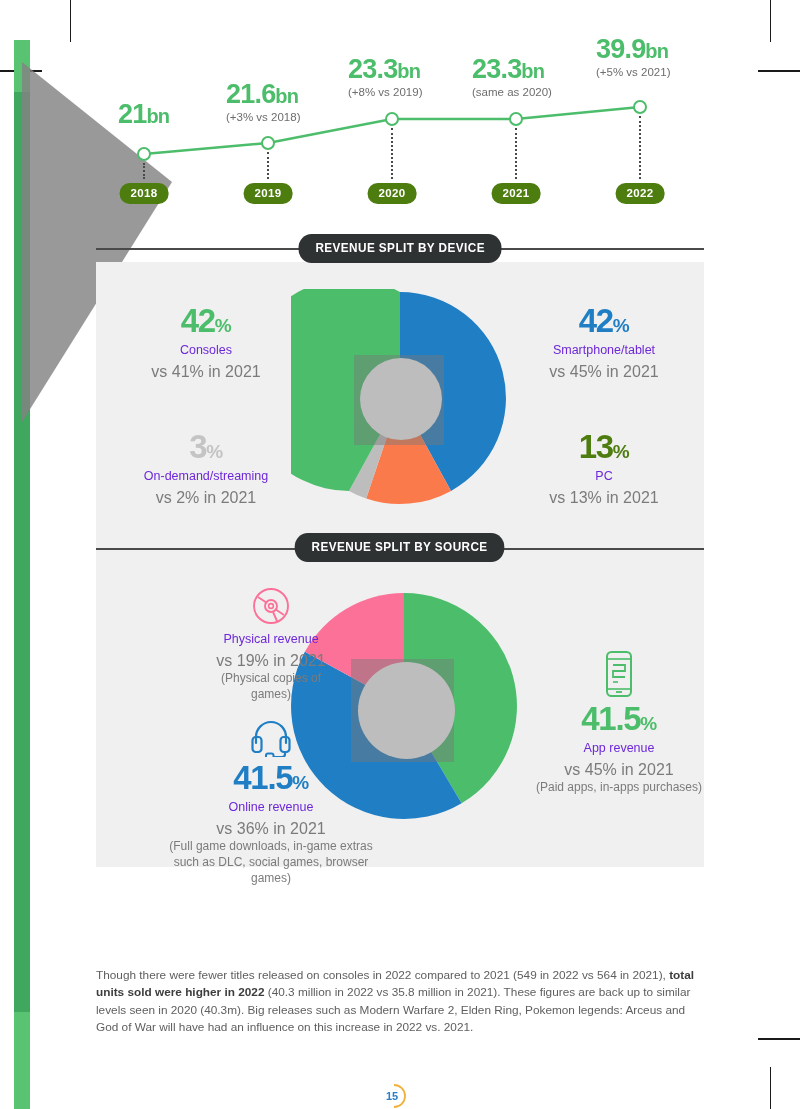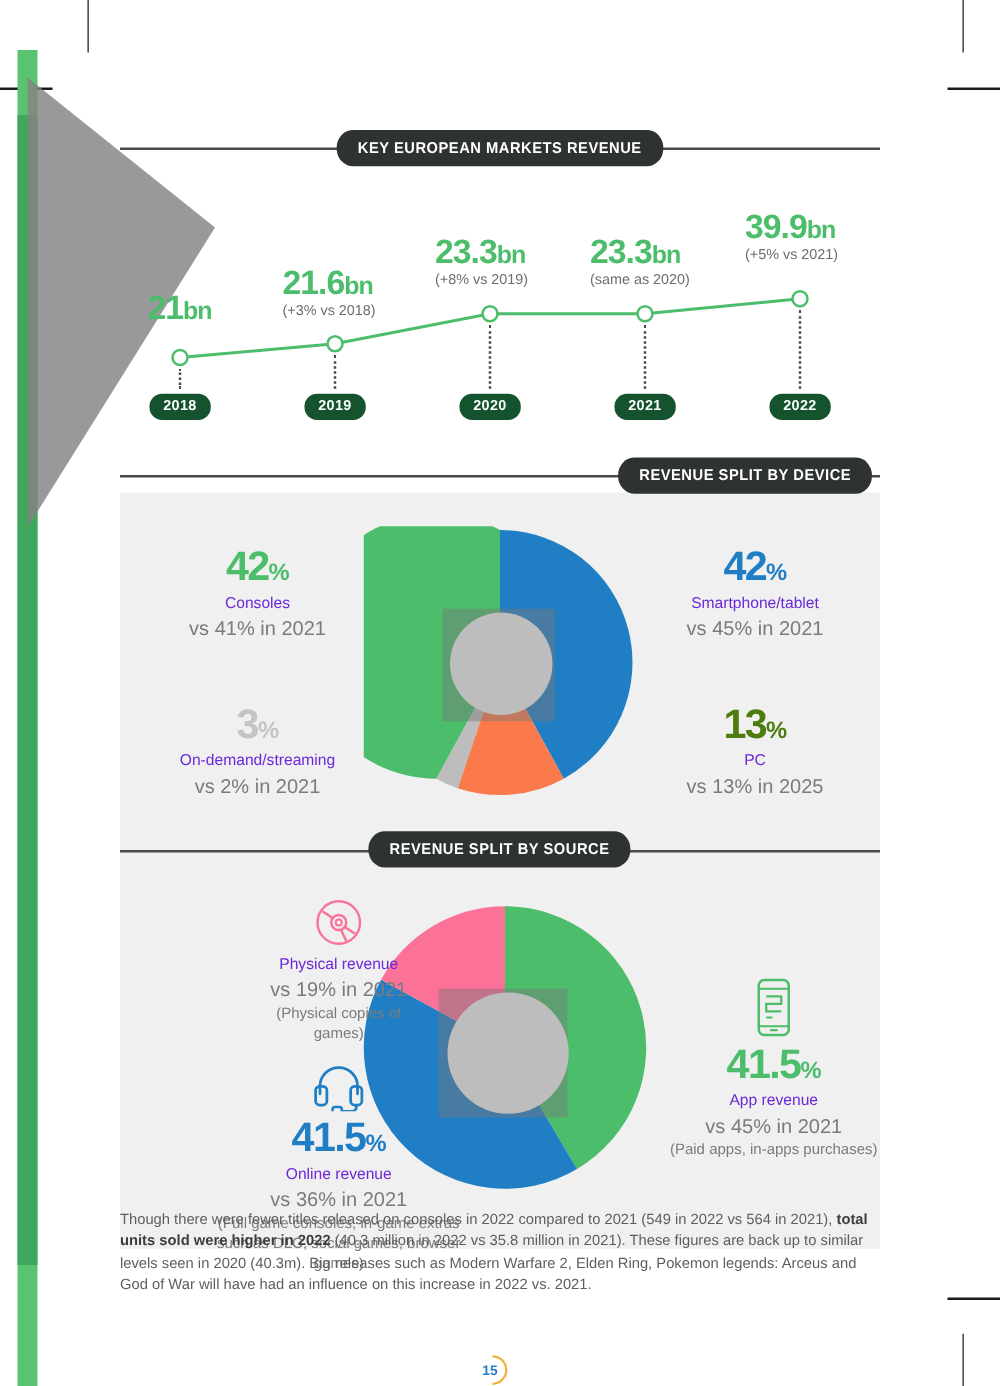--- a/index.html
+++ b/index.html
@@ -33,21 +33,21 @@
      padding:7px 18px 8px;border-radius:14px;white-space:nowrap;
      font-family:"Liberation Sans", sans-serif;
      transform:scaleX(.94);}
 
   
   #timeline{position:relative;height:210px;margin-top:6px;}
   .tl-node{position:absolute;}
   .tl-val{font-size:27px;font-weight:700;color:#4cbd6a;letter-spacing:-.8px;white-space:nowrap;line-height:1;}
   .tl-val .unit{font-size:20px;}
   .tl-sub{font-size:11.5px;color:#6d6d6d;white-space:nowrap;margin-top:3px;}
-  .tl-year{position:absolute;background:#14532d;color:#fff;font-size:11.5px;font-weight:700;
+  .tl-year{position:absolute;background:#4d7c0f;color:#fff;font-size:11.5px;font-weight:700;
       padding:4px 11px 5px;border-radius:10px;letter-spacing:.3px;white-space:nowrap;
       transform:translateX(-50%);}
   .tl-dot{position:absolute;width:10px;height:10px;border-radius:50%;background:#fff;
       border:2.2px solid #4cbd6a;transform:translate(-50%,-50%);z-index:3;}
   .tl-dotted{position:absolute;width:0;border-left:2px dotted #4a4a4a;transform:translateX(-50%);}
 
   
   .panel{background:#f0f0f0;position:relative;}
 
   
@@ -79,24 +79,20 @@
 <div class="crop h" style="left:758px;top:70px;"></div>
 <div class="crop v" style="left:770px;top:1067px;"></div>
 <div class="crop h" style="left:758px;top:1038px;"></div>
 
 <div id="left-rail"></div>
 <div id="left-rail-dark"></div>
 <div id="grey-triangle"></div>
 
 <div id="page">
 
-  <div class="badge-row" style="margin-top:104px;">
-    <div class="rule"></div>
-    <div class="badge">KEY EUROPEAN MARKETS REVENUE</div>
-  </div>
 
   <div id="timeline">
 
     <svg width="608" height="210" style="position:absolute;left:0;top:0;">
       <polyline points="48,148 172,137 296,113 420,113 544,101" fill="none" stroke="#4cbd6a" stroke-width="2.4"></polyline>
     </svg>
 
     <div class="tl-node" style="left:0;top:0;">
       <div style="position:absolute;left:22px;top:95px;">
         <div class="tl-val">
@@ -151,21 +147,21 @@
           <span>39.9</span><span class="unit">bn</span>
         </div>
         <div class="tl-sub">(+5% vs 2021)</div>
       </div>
       <div class="tl-dot" style="left:544px;top:101px;"></div>
       <div class="tl-dotted" style="left:544px;top:110px;height:63px;"></div>
       <div class="tl-year" style="left:544px;top:177px;">2022</div>
     </div>
   </div>
 
-  <div class="badge-row" style="margin-top:18px;justify-content:flex-end;">
+  <div class="badge-row" style="margin-top:18px;">
     <div class="rule"></div>
     <div class="badge">REVENUE SPLIT BY DEVICE</div>
   </div>
 
   <div class="panel pie-wrap" style="height:272px;">
 
     <svg width="218" height="218" style="position:absolute;left:195px;top:27px;">
       <g transform="translate(109,109)">
         <path d="M0,0 L0,-106 A106,106 0 0,1 51.0,92.9 Z" fill="#1f7ec4"></path>
         <path d="M0,0 L51.0,92.9 A106,106 0 0,1 -33.8,100.5 Z" fill="#fb7a4b"></path>
@@ -198,21 +194,21 @@
       </div>
       <div class="name">Smartphone/tablet</div>
       <div class="cmp">vs 45% in 2021</div>
     </div>
 
     <div class="stat" style="left:418px;top:168px;width:180px;">
       <div class="big" style="color:#4d7c0f;">
         <span>13</span><span class="pct">%</span>
       </div>
       <div class="name">PC</div>
-      <div class="cmp">vs 13% in 2025</div>
+      <div class="cmp">vs 13% in 2021</div>
     </div>
   </div>
 
   <div class="badge-row" style="background:#f0f0f0;align-items:flex-end;">
     <div class="rule"></div>
     <div class="badge">REVENUE SPLIT BY SOURCE</div>
   </div>
 
   <div class="panel pie-wrap" style="height:305px;">
 
@@ -246,21 +242,21 @@
         <rect x="3.5" y="20" width="9" height="15" rx="3.2" fill="none" stroke="#1f7ec4" stroke-width="2.2"></rect>
         <rect x="31.5" y="20" width="9" height="15" rx="3.2" fill="none" stroke="#1f7ec4" stroke-width="2.2"></rect>
         <path d="M36 35 V37 A3 3 0 0 1 33 40 H25" fill="none" stroke="#1f7ec4" stroke-width="2.2"></path>
         <rect x="17" y="36.5" width="7.5" height="5" rx="2" fill="none" stroke="#1f7ec4" stroke-width="2"></rect>
       </svg>
       <div class="big" style="color:#1f7ec4;">
         <span>41.5</span><span class="pct">%</span>
       </div>
       <div class="name">Online revenue</div>
       <div class="cmp">vs 36% in 2021</div>
-      <div class="paren">(Full game consoles, in-game extras such as DLC, social games, browser games)</div>
+      <div class="paren">(Full game downloads, in-game extras such as DLC, social games, browser games)</div>
     </div>
 
     <div class="stat" style="left:438px;top:88px;width:170px;">
       <svg class="icon" width="34" height="48" viewBox="0 0 34 48">
         <rect x="5" y="2" width="24" height="44" rx="4.5" fill="none" stroke="#4cbd6a" stroke-width="2"></rect>
         <line x1="5" y1="9" x2="29" y2="9" stroke="#4cbd6a" stroke-width="1.6"></line>
         <line x1="5" y1="39" x2="29" y2="39" stroke="#4cbd6a" stroke-width="1.6"></line>
         <line x1="14" y1="42" x2="20" y2="42" stroke="#4cbd6a" stroke-width="1.8"></line>
         <path d="M11 15 H23 V21 H11 V27 H23" fill="none" stroke="#4cbd6a" stroke-width="1.8"></path>
         <line x1="11" y1="32" x2="16" y2="32" stroke="#4cbd6a" stroke-width="1.6"></line>

